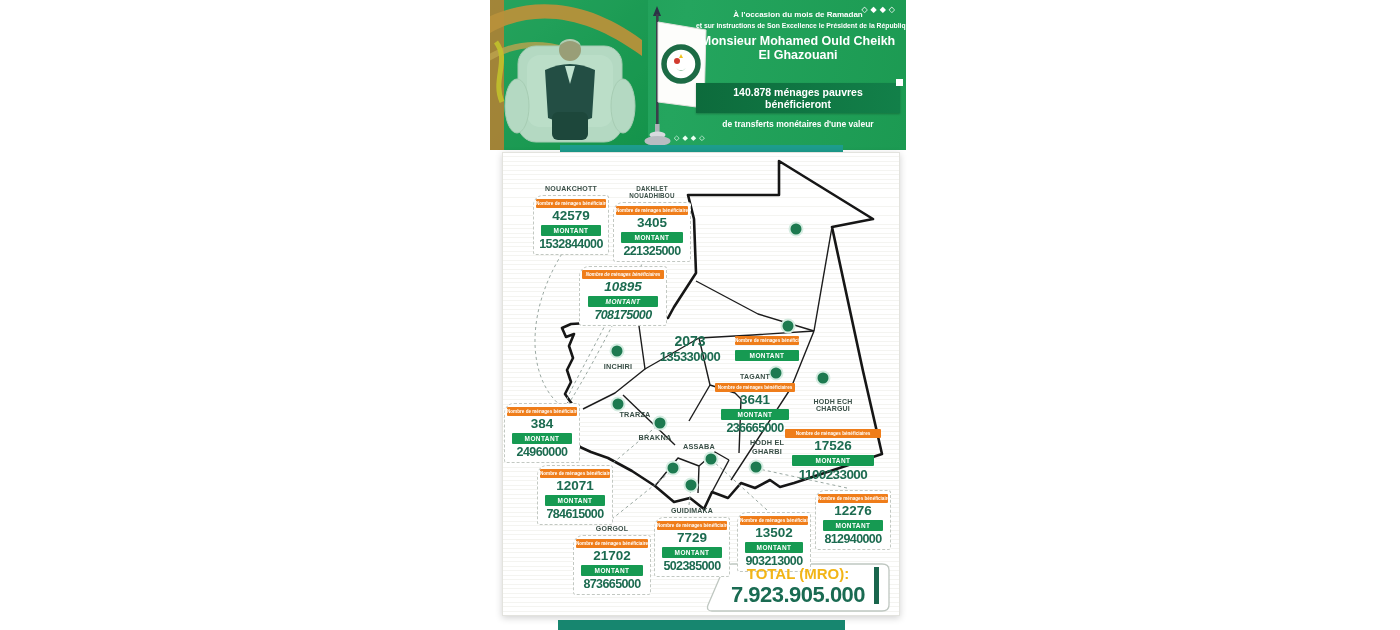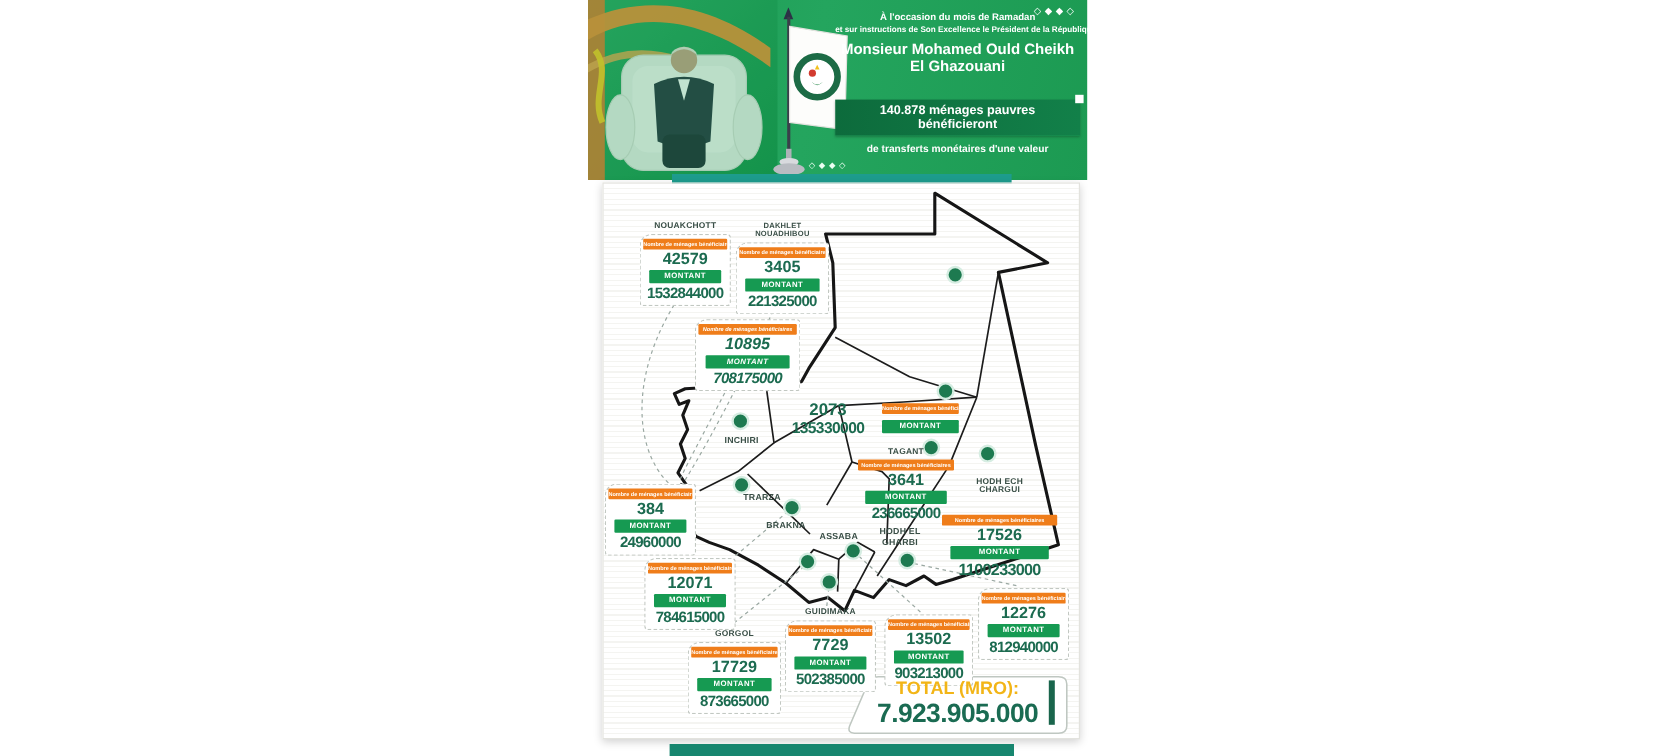--- a/index.html
+++ b/index.html
@@ -174,21 +174,21 @@
       </g>
 
       <path d="M229,411 L379,411 Q386,411 386,417 L386,452 Q386,458 379,458 L209,458 Q203,458 205,452 L220,417 Q222,411 229,411 Z" fill="#ffffff" stroke="#bfc7c1" stroke-width="1.3"></path>
       <rect x="371" y="414" width="5" height="37" fill="#19654c"></rect>
     </svg>
 
     <div class="maplabel" style="left:85px;top:209px;width:60px;">INCHIRI</div>
     <div class="maplabel" style="left:102px;top:257px;width:60px;">TRARZA</div>
     <div class="maplabel" style="left:122px;top:280px;width:60px;">BRAKNA</div>
     <div class="maplabel" style="left:166px;top:289px;width:60px;">ASSABA</div>
-    <div class="maplabel" style="left:228px;top:285px;width:38px;">HODH EL GHARBI</div>
+    <div class="maplabel" style="left:245px;top:285px;width:38px;">HODH EL GHARBI</div>
 
     <div class="card" style="left:30px;top:32px;width:76px;">
       <div class="card-title">NOUAKCHOTT</div>
       <div class="card-box">
         <div class="bar orange">Nombre de ménages bénéficiaires</div>
         <div class="num">42579</div>
         <div class="bar green">MONTANT</div>
         <div class="amount">1532844000</div>
       </div>
     </div>
@@ -260,21 +260,21 @@
         <div class="num">12071</div>
         <div class="bar green">MONTANT</div>
         <div class="amount">784615000</div>
       </div>
     </div>
 
     <div class="card" style="left:70px;top:372px;width:78px;">
       <div class="card-title">GORGOL</div>
       <div class="card-box">
         <div class="bar orange">Nombre de ménages bénéficiaires</div>
-        <div class="num">17729</div>
+        <div class="num">21702</div>
         <div class="bar green">MONTANT</div>
         <div class="amount">873665000</div>
       </div>
     </div>
 
     <div class="card" style="left:151px;top:354px;width:76px;">
       <div class="card-title">GUIDIMAKA</div>
       <div class="card-box">
         <div class="bar orange">Nombre de ménages bénéficiaires</div>
         <div class="num">7729</div>

